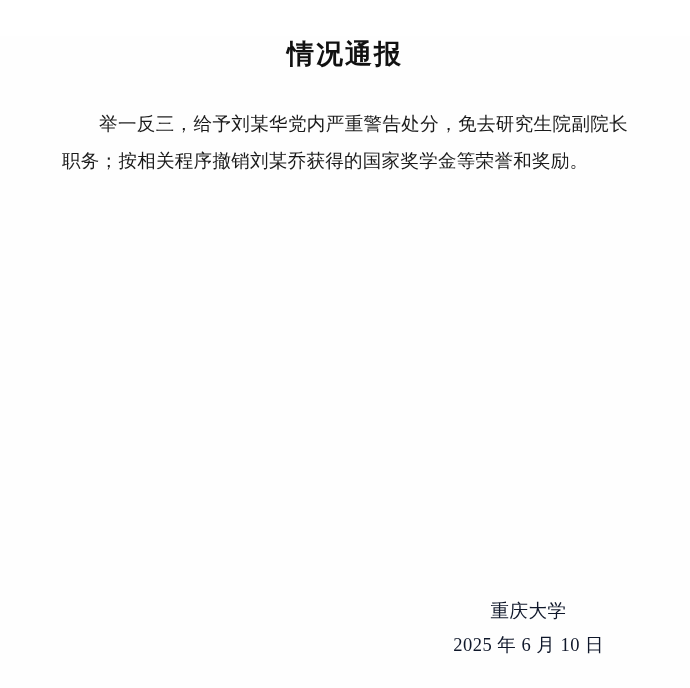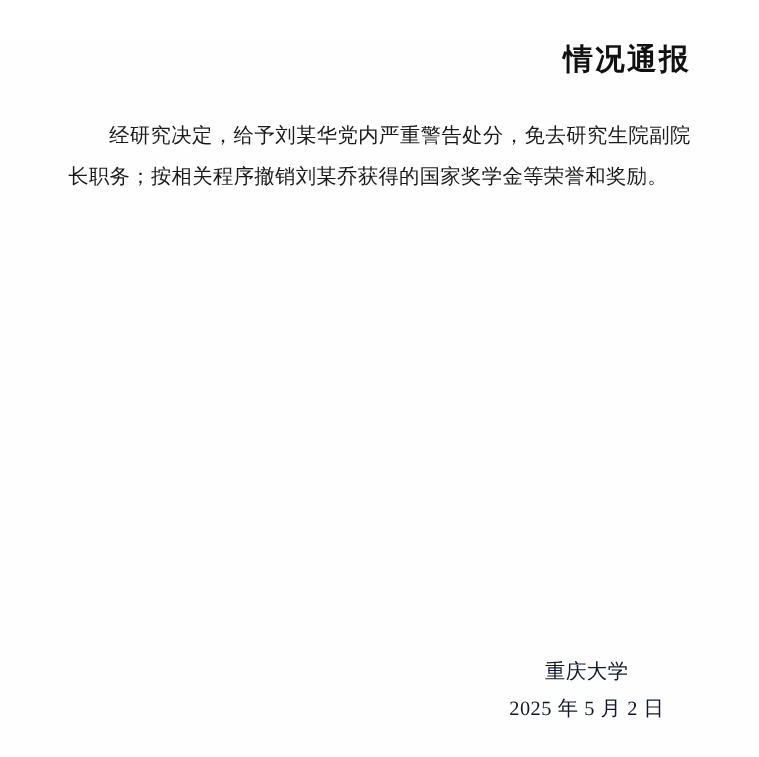--- a/index.html
+++ b/index.html
@@ -17,21 +17,21 @@
   }
   .page {
     width: 690px;
     height: 688px;
     box-sizing: border-box;
     padding: 0 62px;
     position: relative;
     background: #fefefe;
   }
   .doc-title {
-    text-align: right;
+    text-align: center;
     font-size: 27px;
     font-weight: bold;
     letter-spacing: 2px;
     margin-top: 36px;
     margin-bottom: 0;
     color: #111;
     font-family: "Liberation Serif", "DejaVu Serif", serif;
   }
   .body-text {
     margin-top: 34px;
@@ -61,21 +61,21 @@
   }
 </style>
 </head>
 <body>
 
 <div class="page">
 
   <h1 class="doc-title">情况通报</h1>
 
   <div class="body-text">
-    <p class="para">经研究决定，给予刘某华党内严重警告处分，免去研究生院副院长职务；按相关程序撤销刘某乔获得的国家奖学金等荣誉和奖励。</p>
+    <p class="para">举一反三，给予刘某华党内严重警告处分，免去研究生院副院长职务；按相关程序撤销刘某乔获得的国家奖学金等荣誉和奖励。</p>
   </div>
 
   <div class="signature">
     <span class="sig-line">重庆大学</span>
-    <span class="sig-line">2025 年 5 月 2 日</span>
+    <span class="sig-line">2025 年 6 月 10 日</span>
   </div>
 
 </div>
 
 </body></html>

